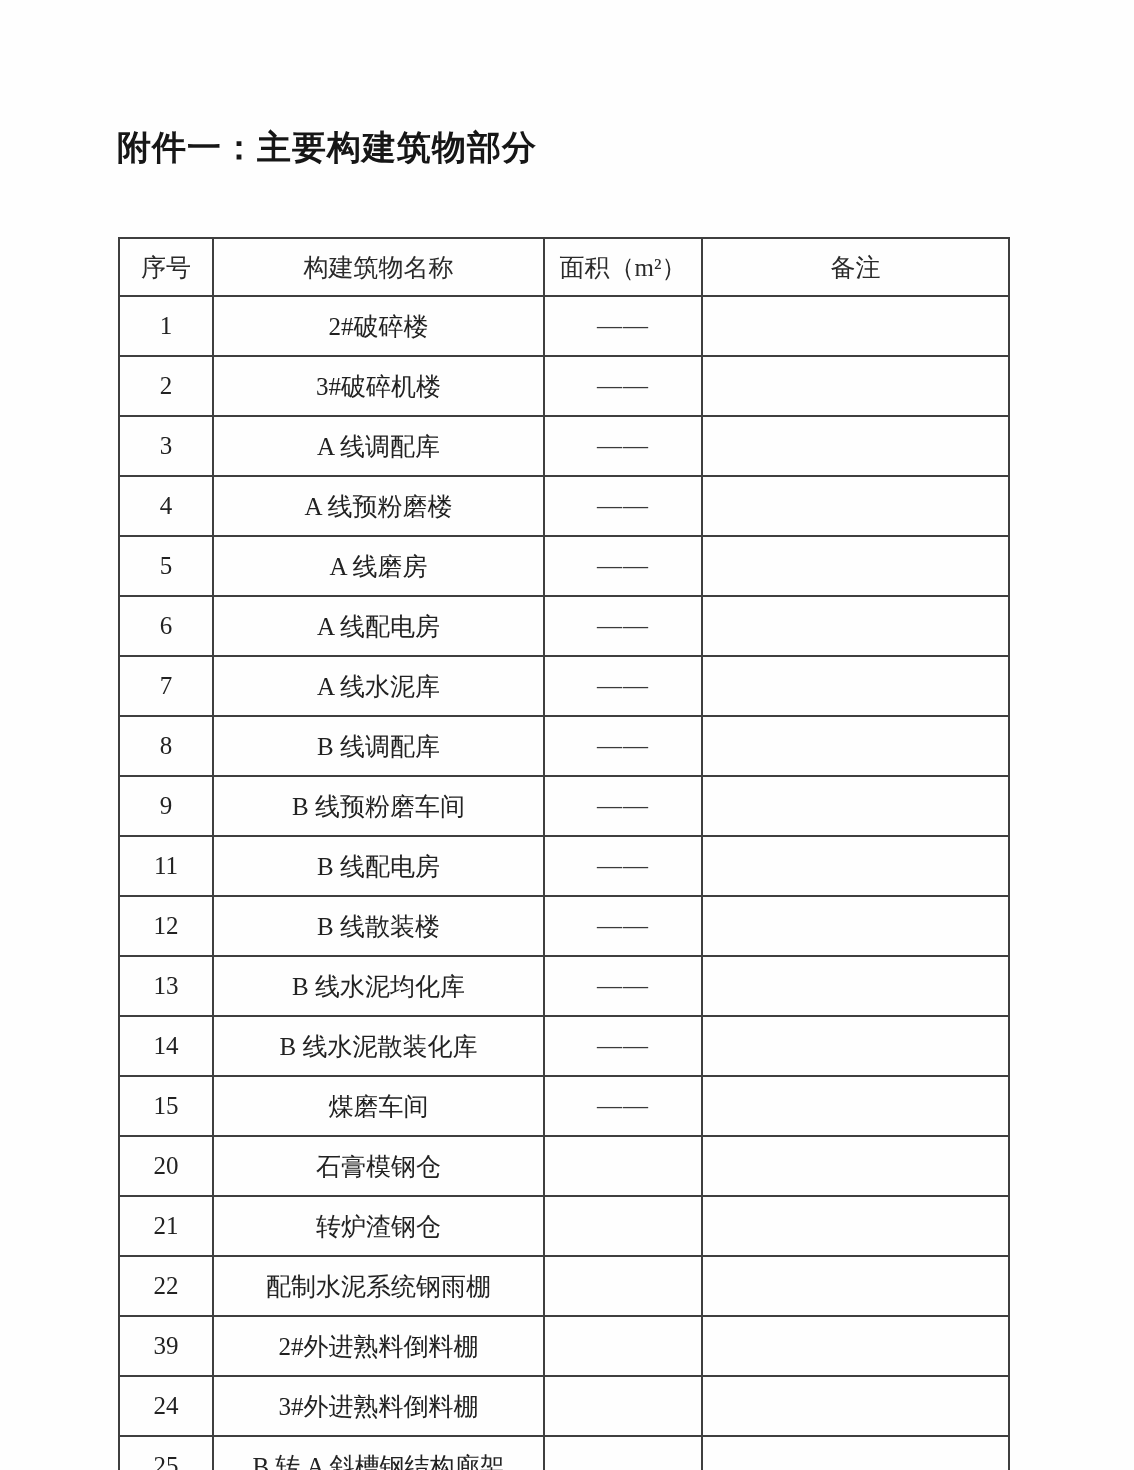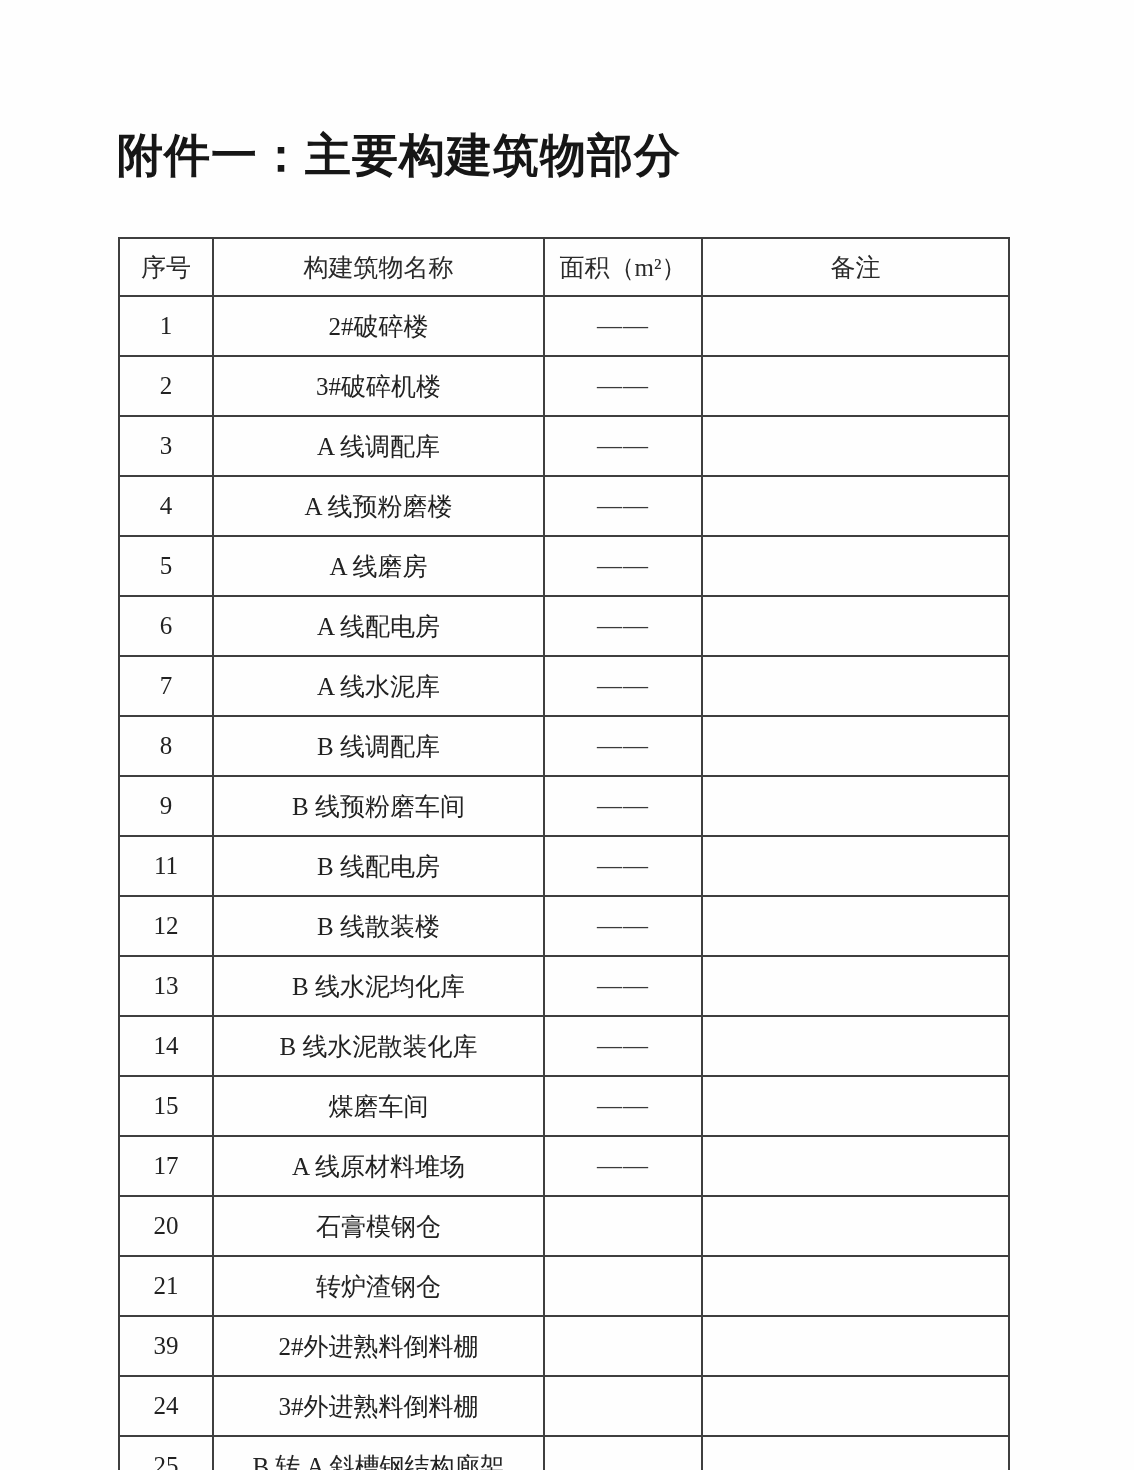--- a/index.html
+++ b/index.html
@@ -14,21 +14,21 @@
     background: #fefefe;
     font-family: "Liberation Serif", "DejaVu Serif", serif;
     color: #1f1f1f;
     overflow: hidden;
   }
   .doc-title {
     position: absolute;
     left: 117px;
     top: 126px;
     margin: 0;
-    font-size: 46px;
+    font-size: 34px;
     line-height: 1.3;
     font-weight: 700;
     letter-spacing: 1px;
     color: #161616;
     white-space: nowrap;
   }
   table.main-table {
     position: absolute;
     left: 118px;
     top: 190px;
@@ -162,38 +162,38 @@
         <td class="c-area">——</td>
         <td class="c-note"></td>
       </tr>
       <tr>
         <td class="c-no">15</td>
         <td class="c-name">煤磨车间</td>
         <td class="c-area">——</td>
         <td class="c-note"></td>
       </tr>
       <tr>
-        <td class="c-no">17</td>
-        <td class="c-name">A 线原材料堆场</td>
-        <td class="c-area">——</td>
-        <td class="c-note"></td>
-      </tr>
-      <tr>
         <td class="c-no">20</td>
         <td class="c-name">石膏模钢仓</td>
         <td class="c-area"></td>
         <td class="c-note"></td>
       </tr>
       <tr>
         <td class="c-no">21</td>
         <td class="c-name">转炉渣钢仓</td>
         <td class="c-area"></td>
         <td class="c-note"></td>
       </tr>
       <tr>
+        <td class="c-no">22</td>
+        <td class="c-name">配制水泥系统钢雨棚</td>
+        <td class="c-area"></td>
+        <td class="c-note"></td>
+      </tr>
+      <tr>
         <td class="c-no">39</td>
         <td class="c-name">2#外进熟料倒料棚</td>
         <td class="c-area"></td>
         <td class="c-note"></td>
       </tr>
       <tr>
         <td class="c-no">24</td>
         <td class="c-name">3#外进熟料倒料棚</td>
         <td class="c-area"></td>
         <td class="c-note"></td>

